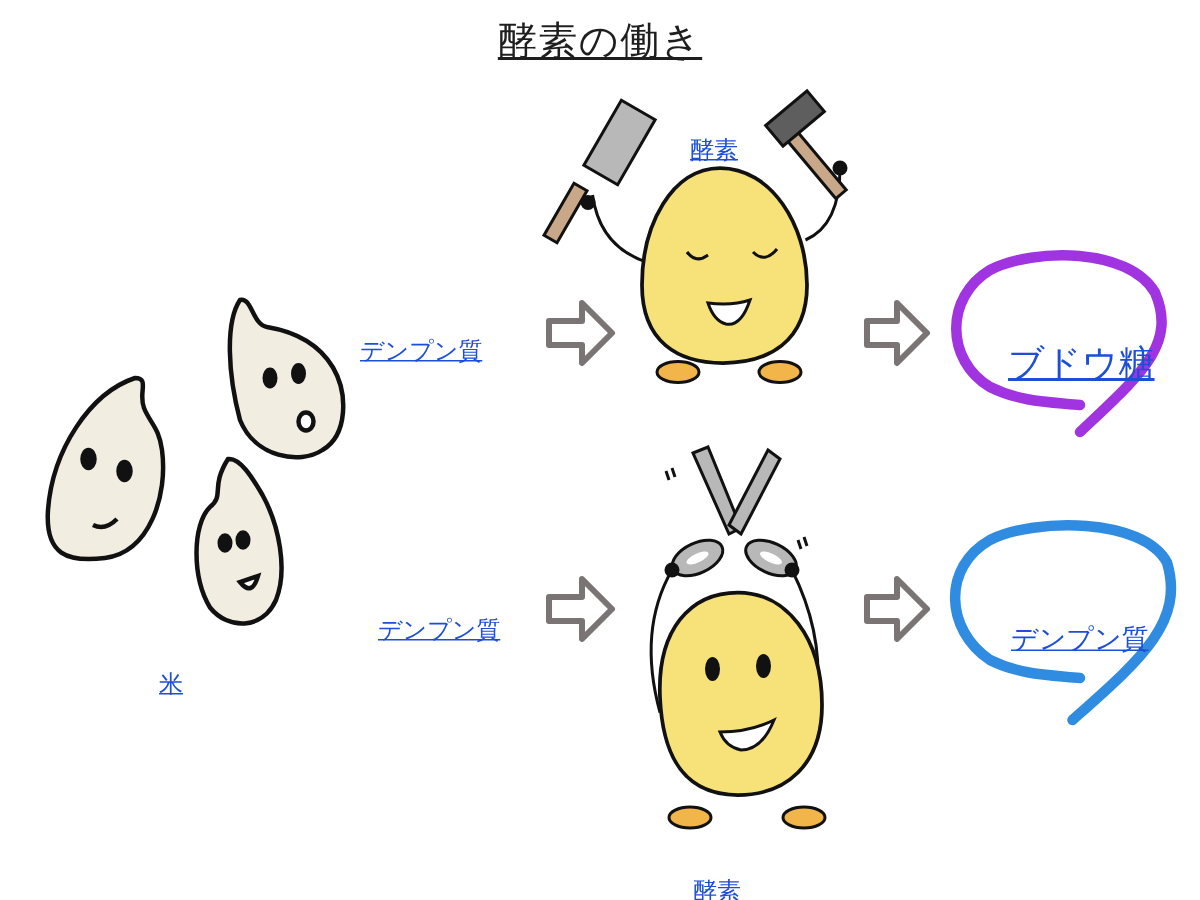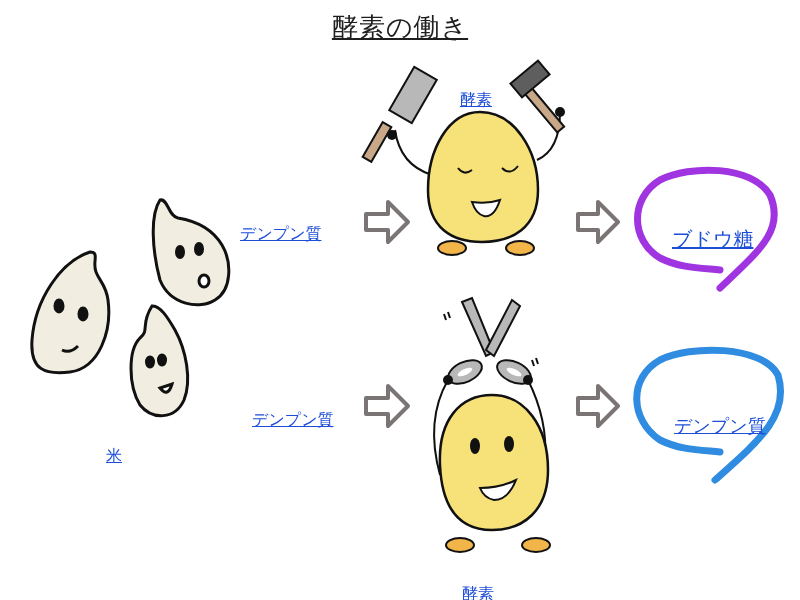--- a/index.html
+++ b/index.html
@@ -116,16 +116,16 @@
     <path d="M715 480 C760 440 790 415 778 375 C762 345 690 345 660 360 C628 378 630 420 660 440 C680 450 700 450 720 452" fill="none" stroke="#2f8ce0" stroke-width="7" stroke-linecap="round"></path>
   </g>
 </svg>
 
 <div class="abs label" style="left:460px; top:74px;">酵素</div>
 <div class="abs label" style="left:462px; top:568px;">酵素</div>
 
 <div class="abs label" style="left:240px; top:208px;">デンプン質</div>
 <div class="abs label" style="left:252px; top:394px;">デンプン質</div>
 
-<div class="abs label" style="left:672px; top:210px; font-size:20px;">ブドウ糖</div>
+<div class="abs label" style="left:672px; top:210px; font-size:24px;">ブドウ糖</div>
 <div class="abs label" style="left:674px; top:398px; font-size:18px;">デンプン質</div>
 
 <div class="abs label" style="left:106px; top:430px;">米</div>
 
 </body></html>

